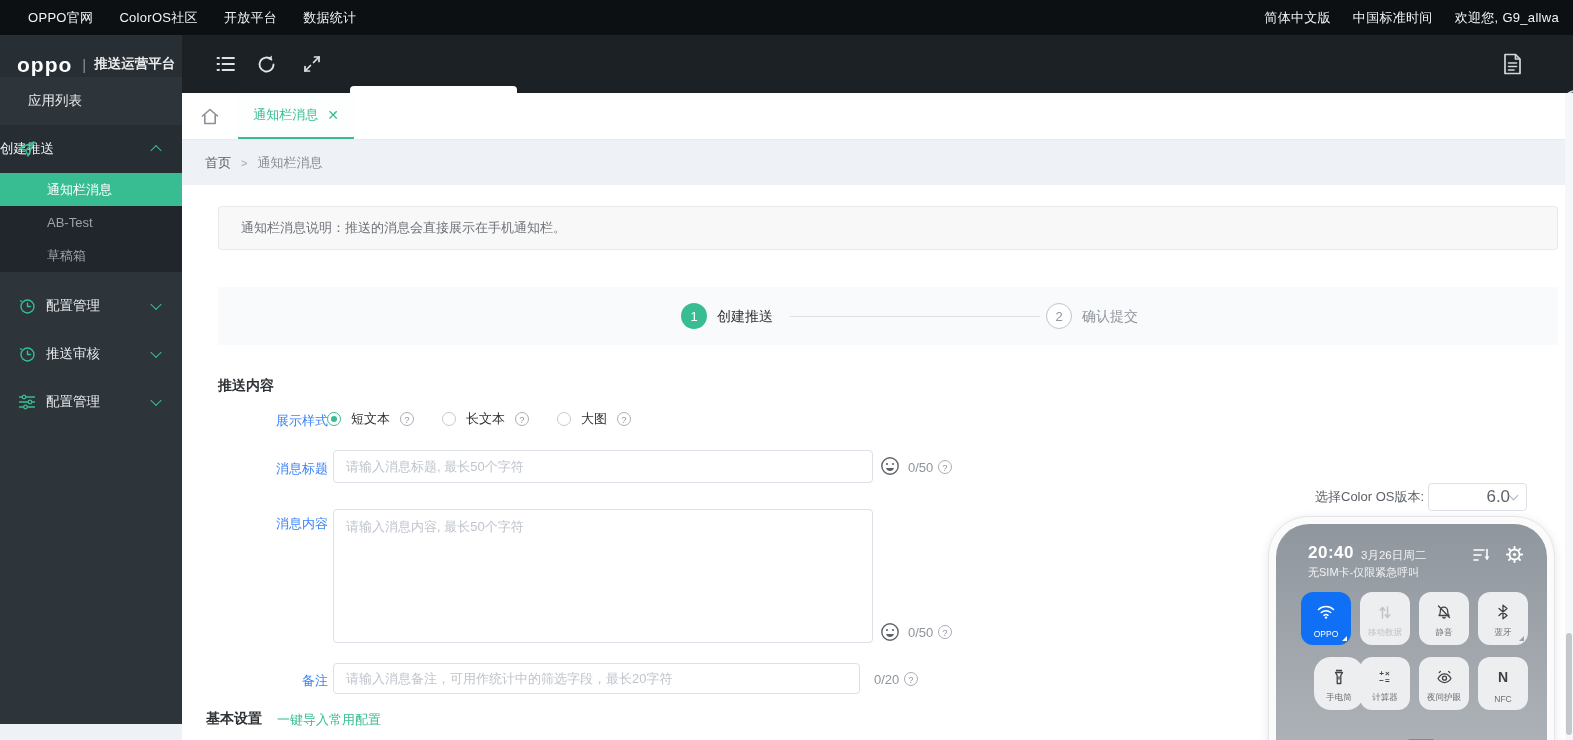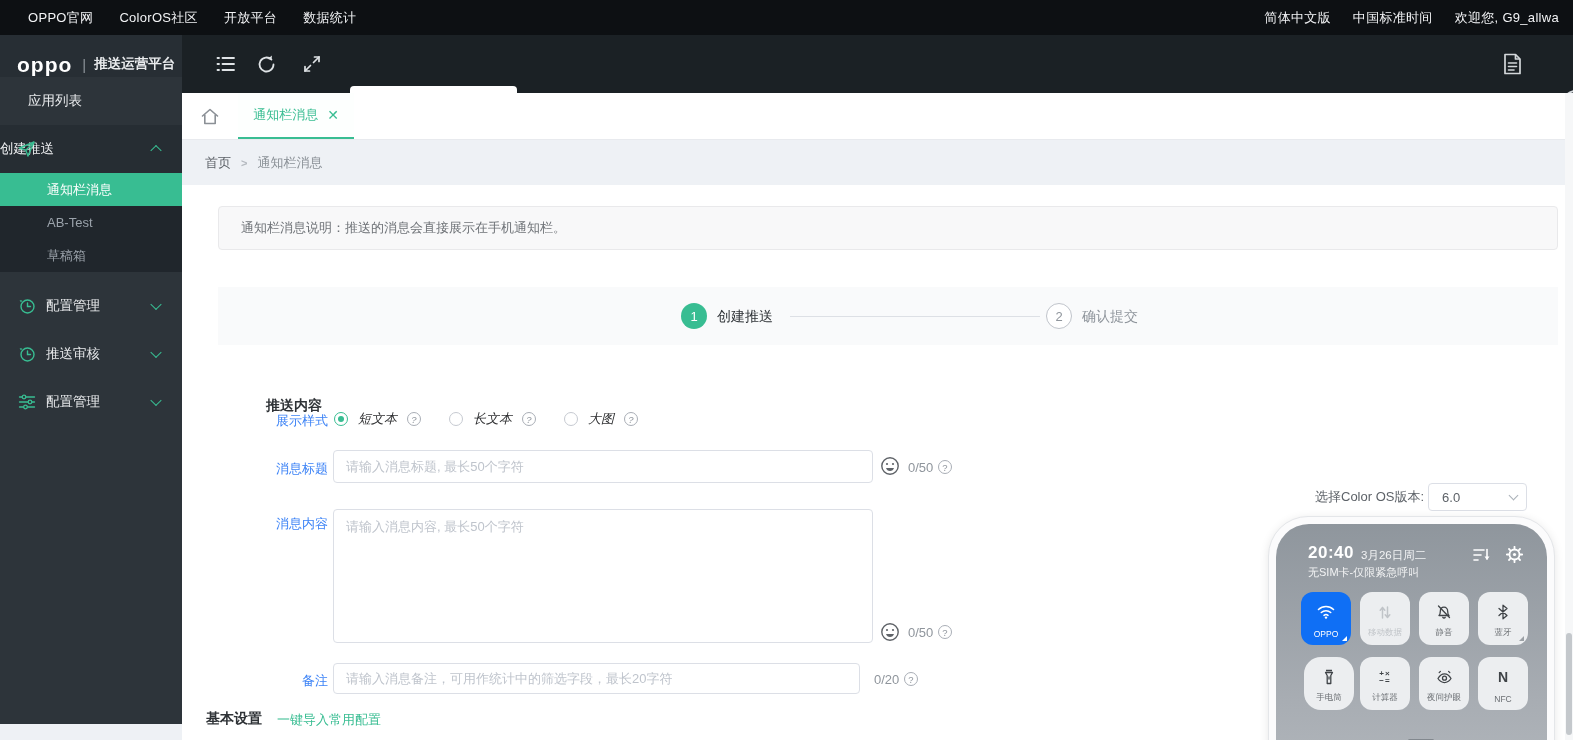--- a/index.html
+++ b/index.html
@@ -75,21 +75,21 @@
   .radio.sel { border-color:#38bd92; }
   .radio.sel i { display:block; width:6px; height:6px; border-radius:50%; background:#38bd92; }
   .radio-lbl { font-size:13px; color:#303133; cursor:pointer; }
   .emoji-btn { position:absolute; width:20px; height:20px; cursor:pointer; }
   .green-link { color:#38bd92; font-size:13px; cursor:pointer; }
 
   
   .os-row { position:absolute; left:1133px; top:298px; display:flex; align-items:center; }
   .os-lbl { font-size:13px; color:#5d6268; margin-right:4px; }
   .os-select { width:99px; height:28px; border:1px solid #dcdfe6; border-radius:4px; background:#fff; display:flex; align-items:center; padding:0 9px 0 13px; cursor:pointer; }
-  .os-select .val { flex:1; font-size:13px; color:#5d6268; }
+  .os-select .val { flex:1; font-size:17px; color:#5d6268;text-align:right; }
 
   .phone { position:absolute; left:1086px; top:331px; width:287px; height:330px; background:#fbfbfc; border:1px solid #e4e6e9; border-radius:40px 40px 0 0; box-shadow:0 2px 10px rgba(0,0,0,.10); }
   .screen { position:absolute; left:7px; top:7px; width:271px; height:323px; border-radius:33px 33px 0 0; background:linear-gradient(180deg,#8f969d 0%, #a8adb3 55%, #b9bec3 100%); overflow:hidden; }
   .p-time { position:absolute; left:32px; top:19px; color:#fff; font-size:17px; font-weight:700; letter-spacing:.5px; }
   .p-date { position:absolute; left:85px; top:24px; color:#f2f3f4; font-size:11.5px; }
   .p-sim { position:absolute; left:32px; top:41px; color:rgba(255,255,255,.88); font-size:11px; }
   .p-sort { position:absolute; left:197px; top:24px; cursor:pointer; }
   .p-gear { position:absolute; left:230px; top:22px; cursor:pointer; }
   .tile { position:absolute; width:50px; height:53px; border-radius:12px; background:#eceef0; display:flex; flex-direction:column; align-items:center; justify-content:flex-start; padding-top:9px; cursor:pointer; }
   .tile.blue { background:#0f6ff5; }
@@ -275,24 +275,24 @@
       </div>
 
       <div class="steps">
         <div class="step-c on" style="left:463px;">1</div>
         <div class="step-lbl" style="left:499px; color:#2f3337;">创建推送</div>
         <div class="step-line" style="left:572px; width:250px;"></div>
         <div class="step-c off" style="left:828px;">2</div>
         <div class="step-lbl" style="left:864px; color:#8f959c;">确认提交</div>
       </div>
 
-      <div class="sec-title" style="left:36px; top:212px;margin-left:48px;">推送内容</div>
+      <div class="sec-title" style="left:36px; top:192px;">推送内容</div>
 
       <div class="frm-label" style="left:36px; top:227px;">展示样式</div>
-      <div class="radio-row" style="left:152px; top:225px;font-style:italic;">
+      <div class="radio-row" style="left:145px; top:225px;">
         <span class="radio sel">
             <i></i>
           </span>
         <span class="radio-lbl">短文本</span>
         <span class="help">?</span>
         <span style="width:8px;"></span>
         <span class="radio"></span>
         <span class="radio-lbl">长文本</span>
         <span class="help">?</span>
         <span style="width:8px;"></span>
@@ -412,21 +412,21 @@
           <div class="tile" style="left:202px; top:68px;">
             <span class="t-ic">
               <svg width="12" height="16" viewBox="0 0 12 16" fill="none">
                   <path d="M2 4.5 L10 11.5 L6 14.8 V1.2 L10 4.5 L2 11.5" stroke="#3f4347" stroke-width="1.3" stroke-linecap="round" stroke-linejoin="round"></path>
                 </svg>
             </span>
             <span class="t-lbl">蓝牙</span>
             <span class="t-corner" style="border-bottom:5px solid #9ba0a5;"></span>
           </div>
 
-          <div class="tile" style="left:28px; top:133px;border-radius:17px;">
+          <div class="tile" style="left:38px; top:133px;border-radius:17px;">
             <span class="t-ic">
               <svg width="14" height="16" viewBox="0 0 14 16" fill="none">
                   <path d="M4 1.5 H10 M3.5 3.5 H10.5 L8.8 6.5 V14.5 H5.2 V6.5 Z" stroke="#3f4347" stroke-width="1.3" stroke-linejoin="round"></path>
                   <line x1="7" y1="8" x2="7" y2="10" stroke="#3f4347" stroke-width="1.3" stroke-linecap="round"></line>
                 </svg>
             </span>
             <span class="t-lbl">手电筒</span>
           </div>
           <div class="tile" style="left:84px; top:133px;">
             <span class="t-ic calc-ic">+×<br>−=</span>

